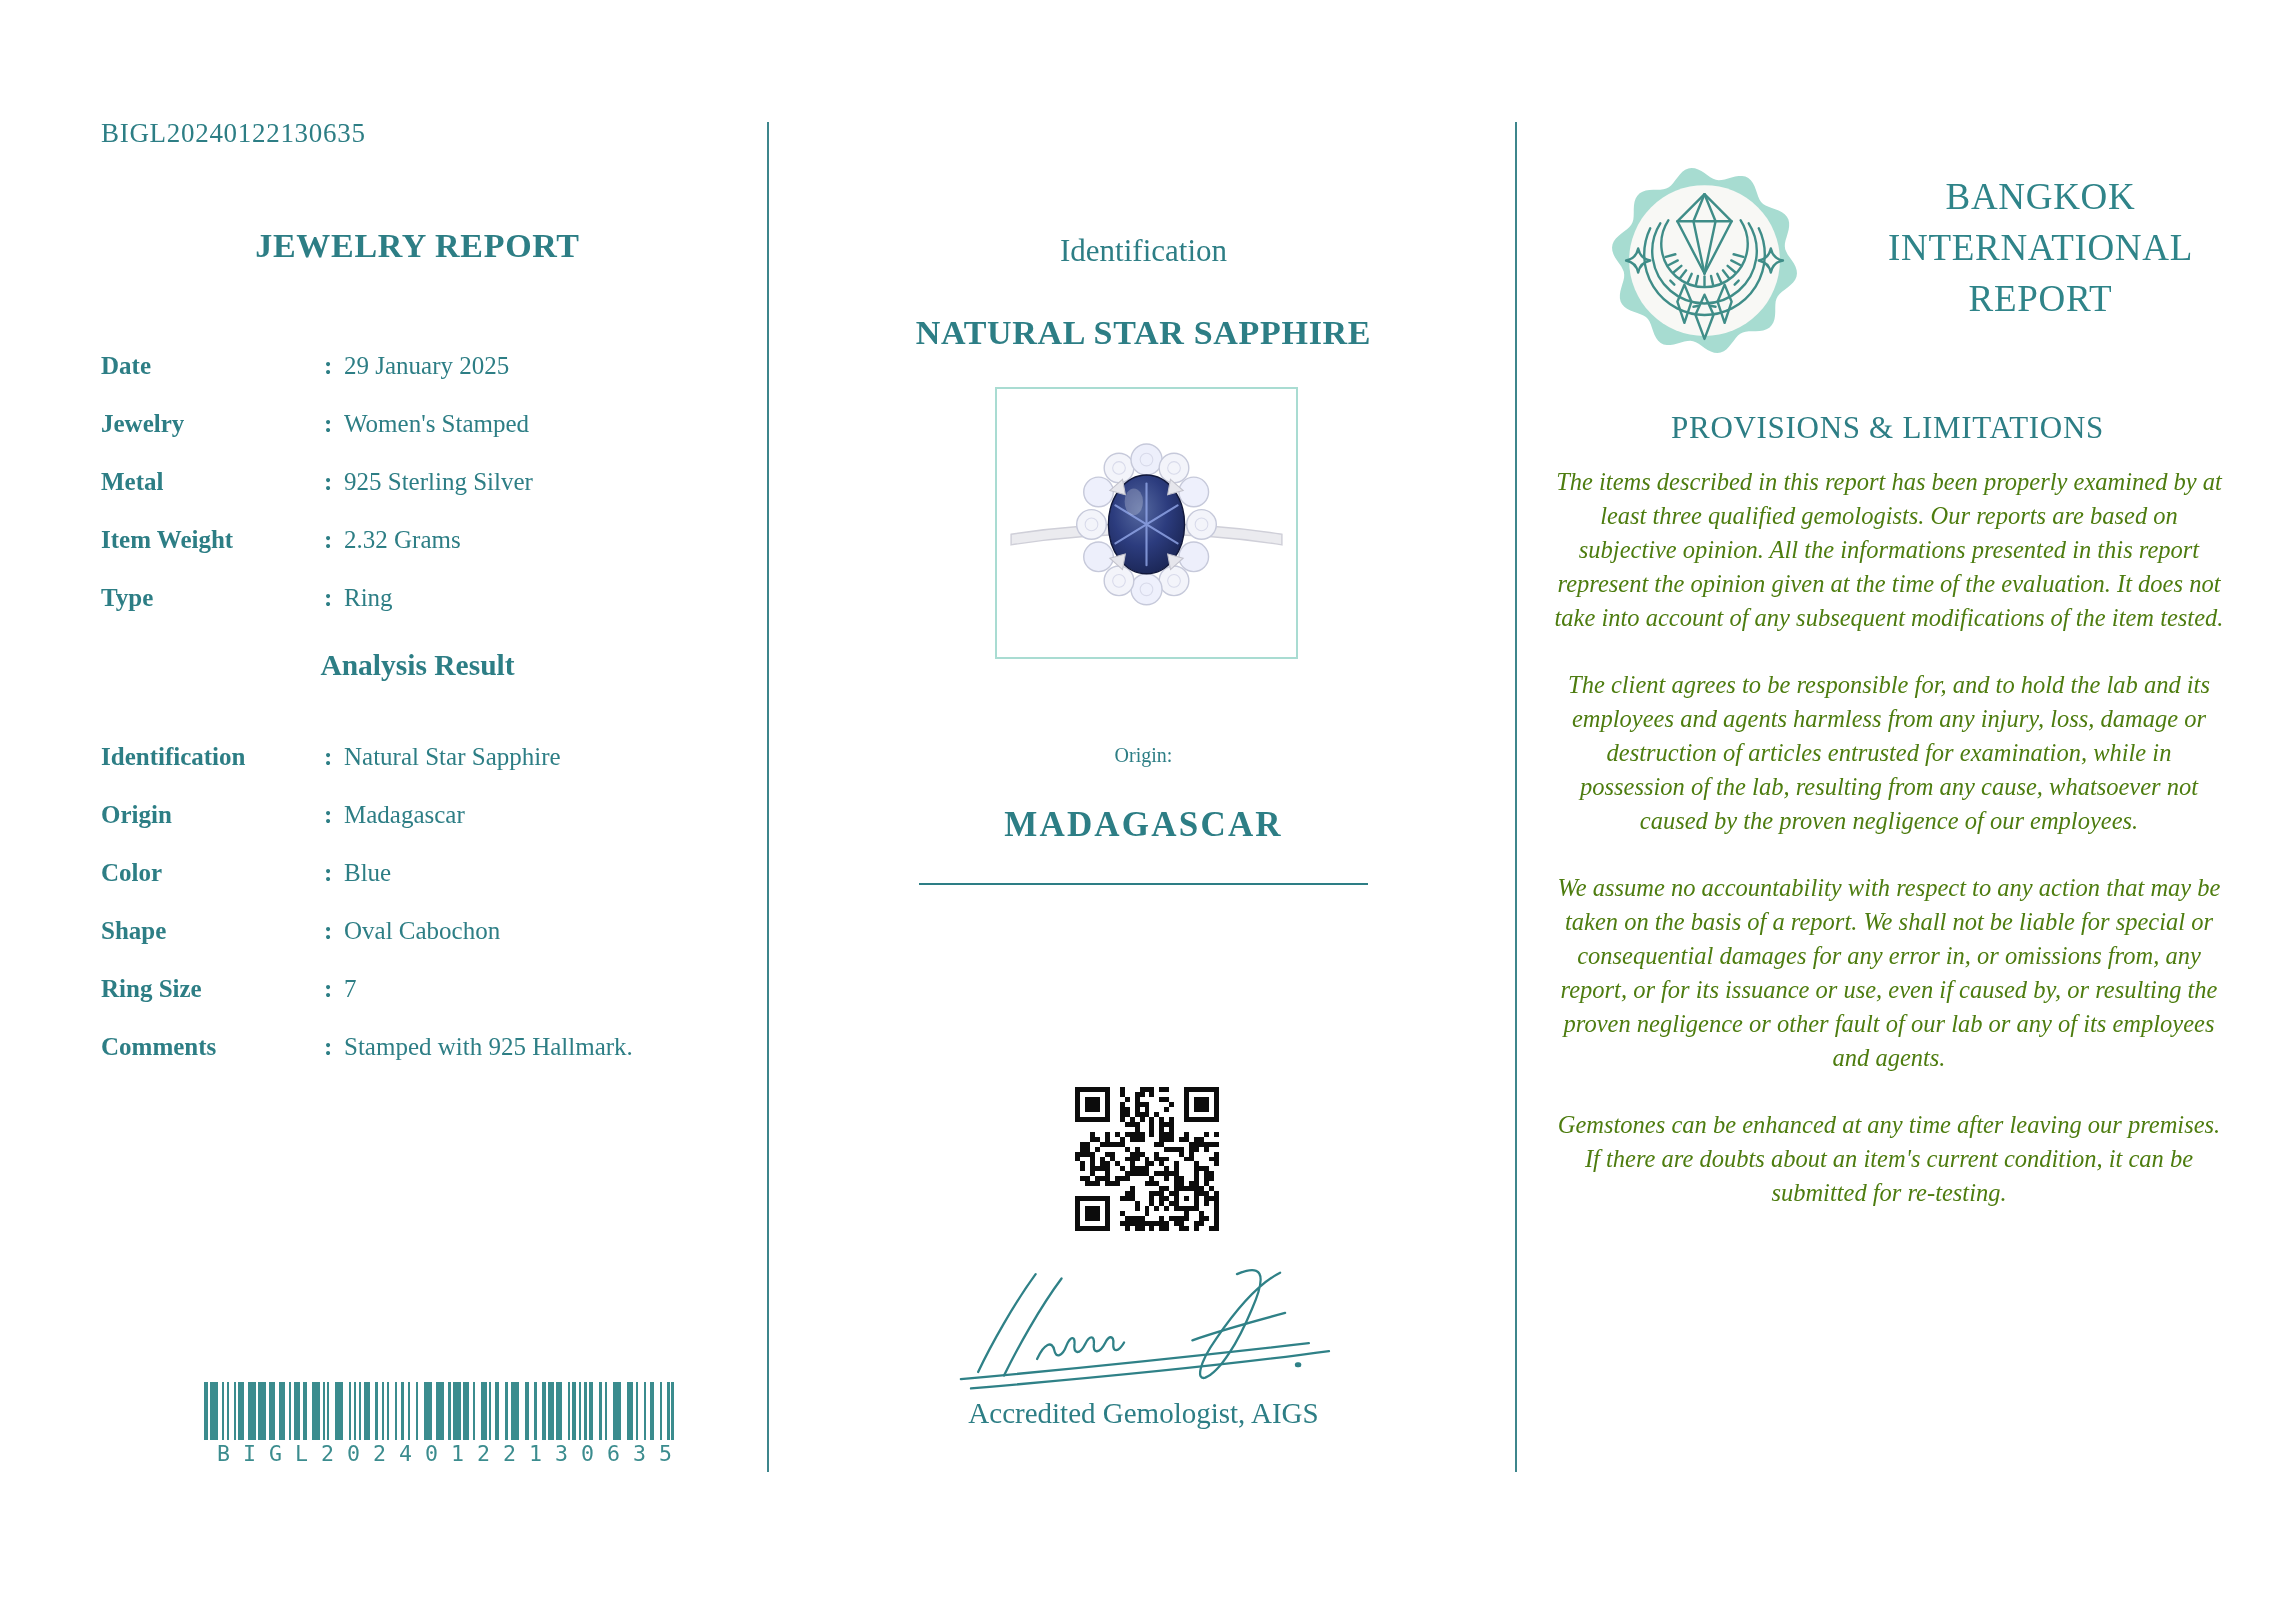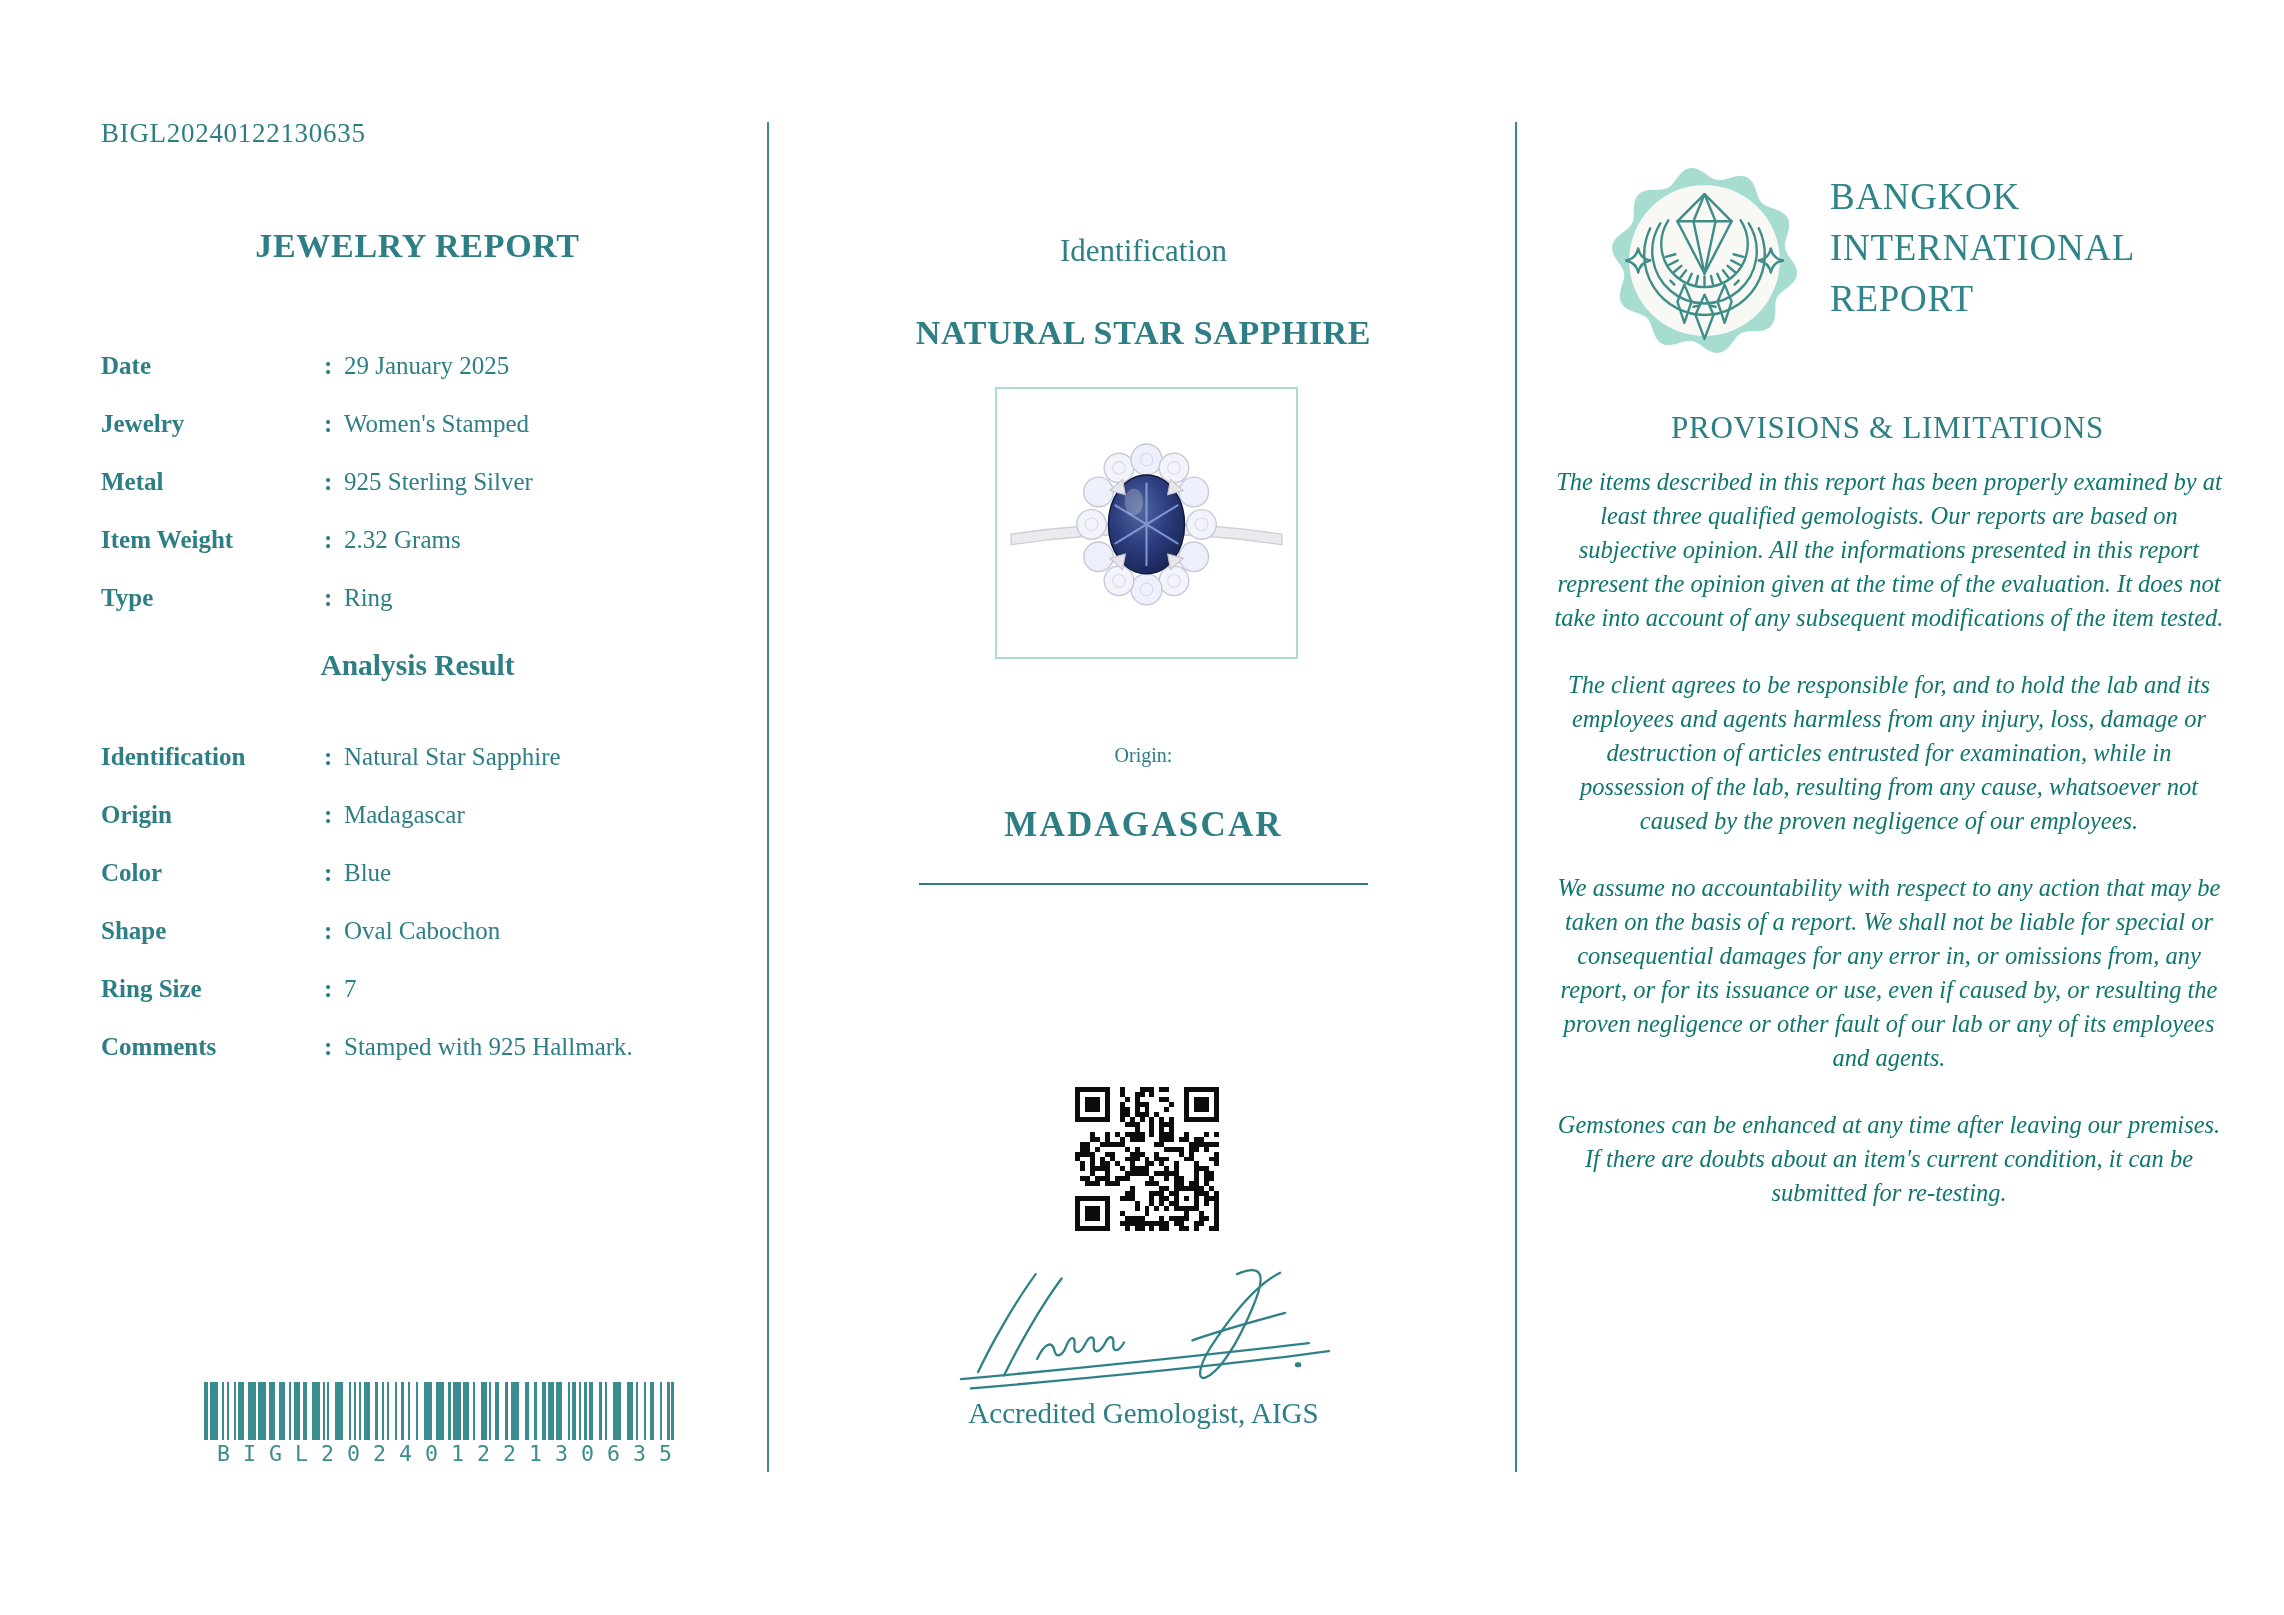--- a/index.html
+++ b/index.html
@@ -34,24 +34,24 @@
   .photo-box{left:995px;top:387px;width:299px;height:268px;border:2.9px solid #a9dcd2;background:#ffffff;}
   .origin-label{top:744px;font-size:20px;}
   .origin-value{top:805px;font-size:35px;font-weight:bold;letter-spacing:2.2px;}
   .mid-line{left:919px;top:883px;width:449px;height:2.2px;background:#2d7e85;}
   .qr-svg{left:1075px;top:1087px;width:144px;height:144px;}
   .sig-svg{left:935px;top:1264px;width:417px;height:126px;}
   .accredited{top:1397px;font-size:29px;}
 
   
   .logo-svg{left:1604px;top:158px;width:201px;height:205px;}
-  .lab-name{left:1830px;top:171px;width:421px;font-size:37px;line-height:51px;letter-spacing:0.7px;color:#2f8489;}
+  .lab-name{left:1830px;top:171px;width:421px;text-align:center;font-size:37px;line-height:51px;letter-spacing:0.7px;color:#2f8489;}
   .prov-heading{left:1553px;top:410px;width:669px;text-align:center;font-size:31px;letter-spacing:0.7px;}
   .prov-paras{left:1553px;top:465px;width:672px;text-align:center;}
-  .prov-paras p{margin:0 0 33px 0;font-size:24.5px;line-height:34px;font-style:italic;color:#0f766e;}
+  .prov-paras p{margin:0 0 33px 0;font-size:24.5px;line-height:34px;font-style:italic;color:#4d7c0f;}
 </style>
 </head>
 <body>
 
 <div class="page">
 
   <div class="abs cert-no">BIGL20240122130635</div>
 
   <div class="abs jr-title">JEWELRY REPORT</div>
 

